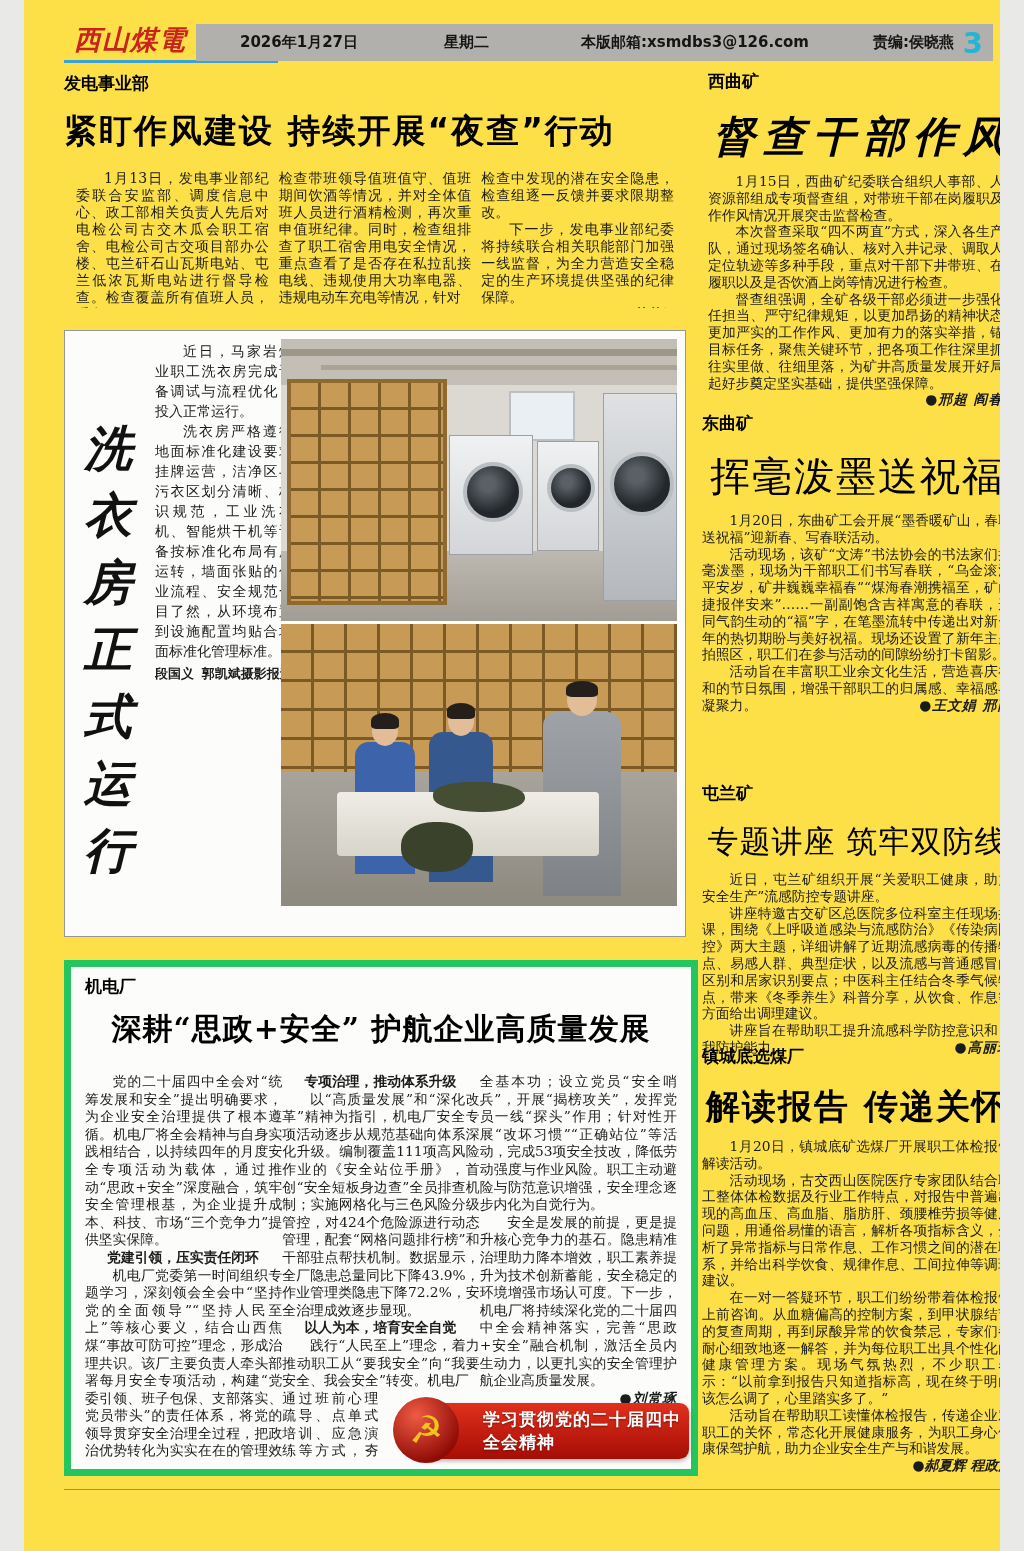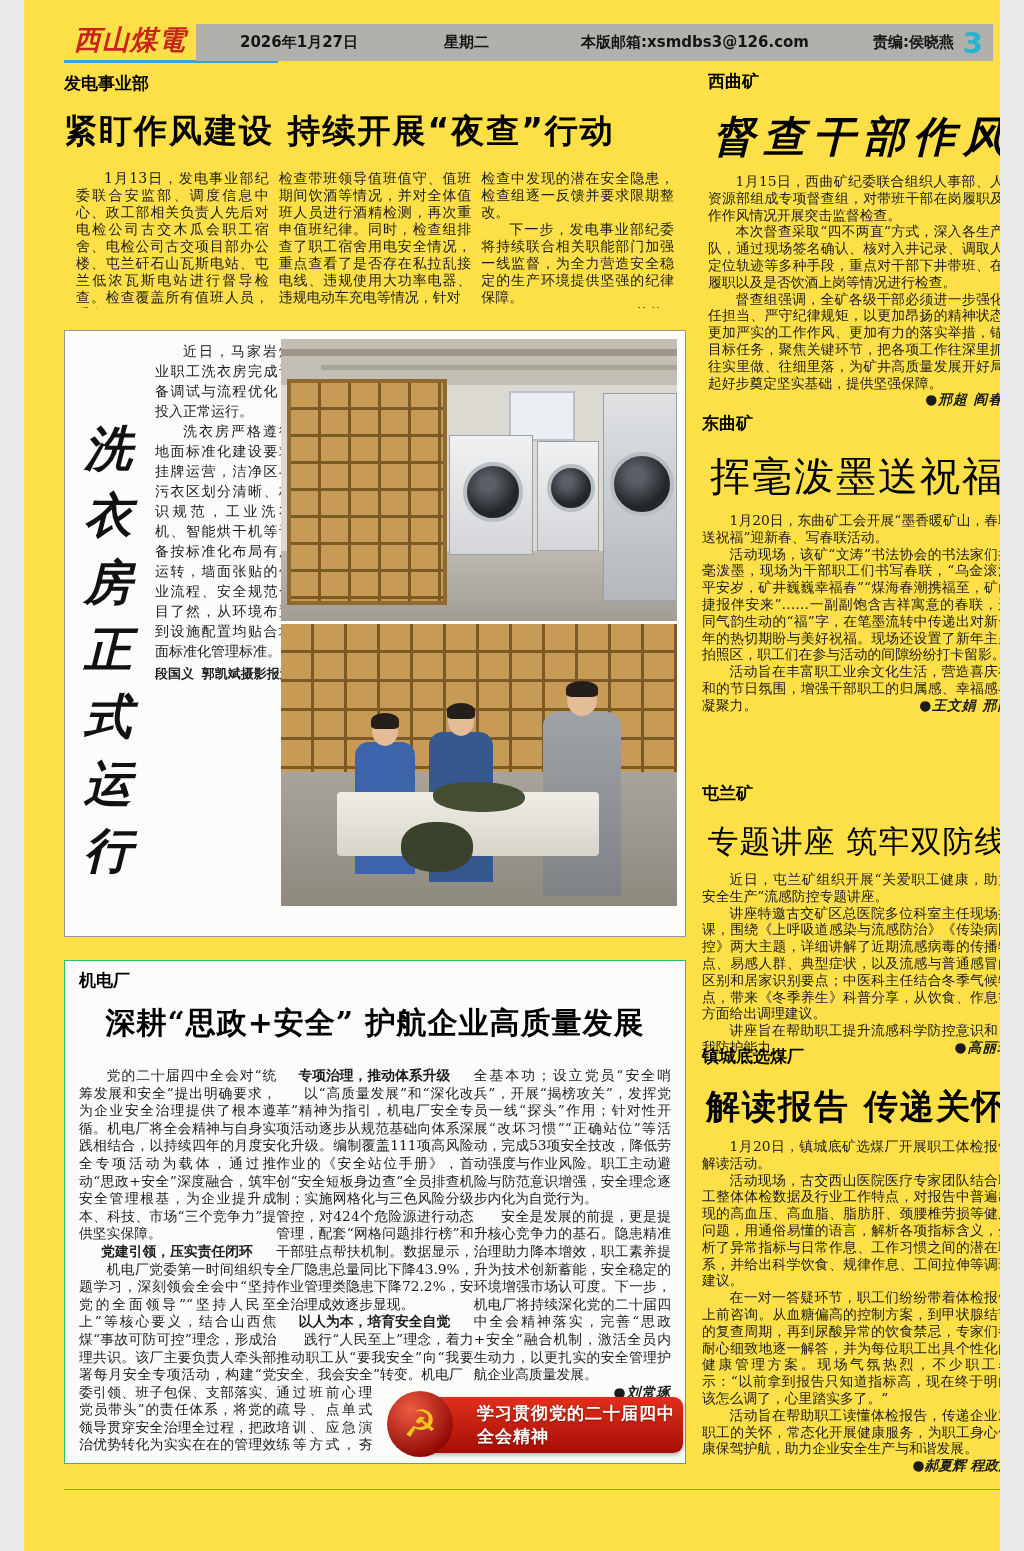--- a/index.html
+++ b/index.html
@@ -87,21 +87,21 @@
   .person-c .head{width:30px;height:32px;}
   .person-c .torso{height:184px;background:linear-gradient(#9fa2a7,#7e8186);}
   .p2-table{position:absolute;left:56px;top:168px;width:262px;height:64px;border-radius:4px;
     background:linear-gradient(#efede6,#d7d4ca);}
   .p2-clothes1{position:absolute;left:152px;top:158px;width:92px;height:30px;background:#454d33;
     border-radius:40% 50% 45% 50%;}
   .p2-clothes2{position:absolute;left:120px;top:198px;width:72px;height:50px;background:#3b422c;border-radius:45%;}
 
   
   .jidian-box{position:absolute;left:40px;top:960px;width:620px;height:502px;
-    border:1px solid #22c55e;background:#fcfcfa;}
+    border:7px solid #22c55e;background:#fcfcfa;}
   .jidian-box .kicker{position:absolute;left:14px;top:8px;}
   .jidian-box .headline{position:absolute;left:0;top:42px;width:100%;text-align:center;
     font-family:"DejaVu Serif","Liberation Serif",serif;font-size:30px;font-weight:700;
     letter-spacing:1px;color:#000;}
   .jidian-cols{position:absolute;left:14px;top:106px;width:592px;height:384px;overflow:hidden;
     display:flex;font-family:"DejaVu Serif","Liberation Serif",serif;
     font-size:13.8px;line-height:17.6px;text-align:justify;}
   .jidian-cols .col{flex:1;}
   .subhead{font-family:"DejaVu Sans",sans-serif;font-weight:bold;text-indent:1.6em;}
   .narrow{display:block;width:96px;}

